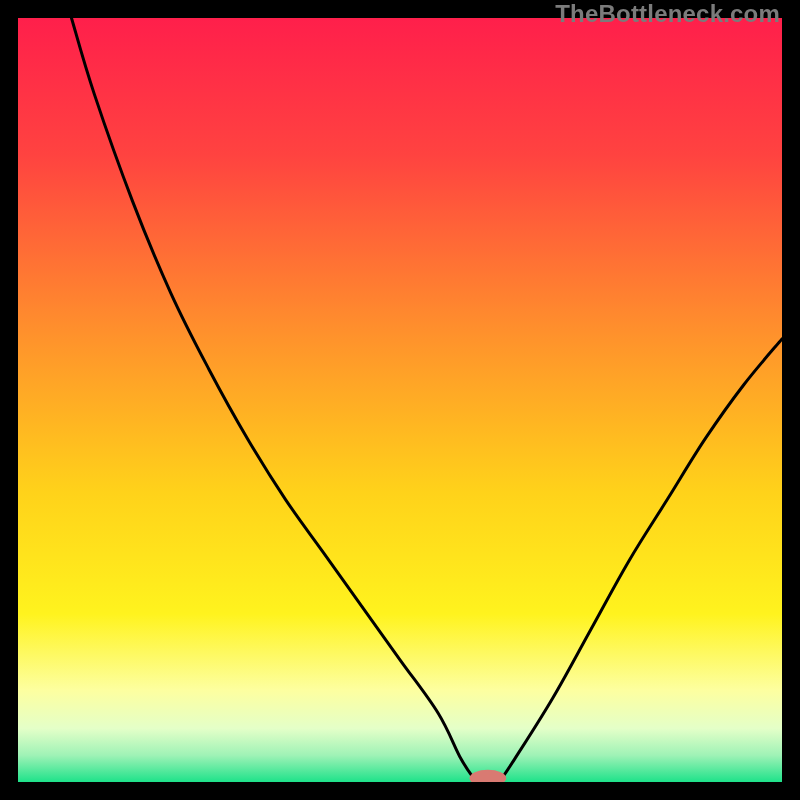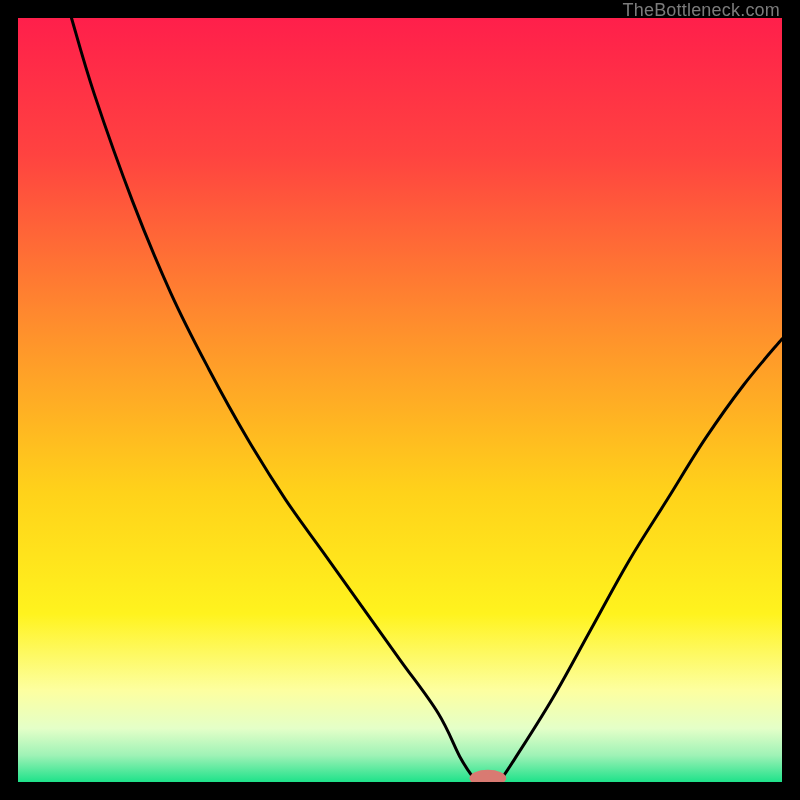--- a/index.html
+++ b/index.html
@@ -23,22 +23,22 @@
     left: 0;
     top: 0;
     width: 764px;
     height: 764px;
   }
   .attrib {
     position: absolute;
     top: 0px;
     right: 20px;
     font-family: Arial, Helvetica, sans-serif;
-    font-size: 18px;
-    font-weight: 400;
+    font-size: 24px;
+    font-weight: 700;
     color: #7b7b7b;
     letter-spacing: 0.2px;
   }
 </style>
 </head>
 <body>
 
 <div class="frame">
   <svg class="plot" viewBox="0 0 764 764">
     <defs>

